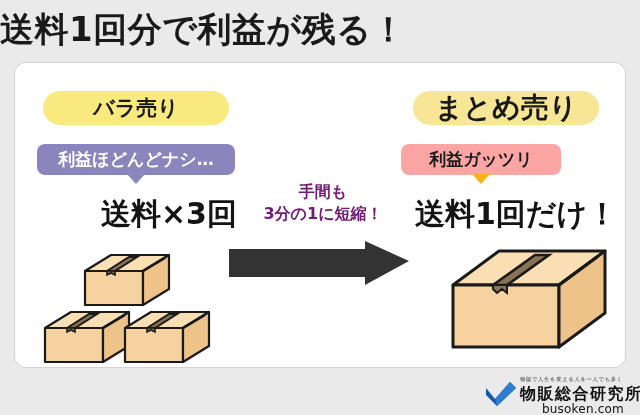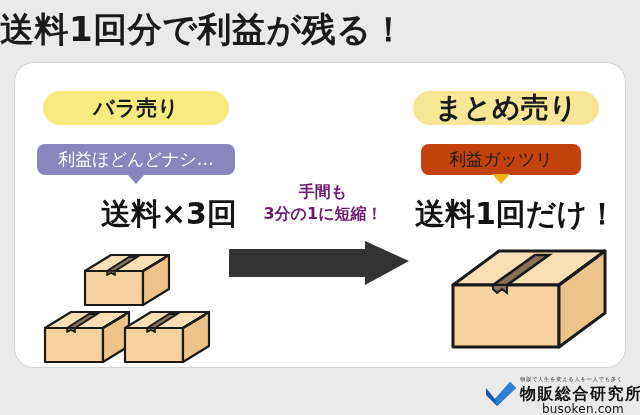--- a/index.html
+++ b/index.html
@@ -32,21 +32,21 @@
 
   
   .card {
     position: absolute;
     left: 14px;
     top: 62px;
     width: 612px;
     height: 306px;
     background: #ffffff;
     border: 1px solid #d2d2d2;
-    border-radius: 20px;
+    border-radius: 12px;
     box-sizing: border-box;
   }
 
   
   .pill {
     position: absolute;
     border-radius: 999px;
     text-align: center;
     font-weight: bold;
     color: #1a1a1a;
@@ -70,21 +70,21 @@
     height: 34px;
     background: #f7e695;
     font-size: 28px;
   }
 
   
   .bubble {
     position: absolute;
     border-radius: 8px;
     text-align: center;
-    font-weight: normal;
+    font-weight: bold;
     display: flex;
     align-items: center;
     justify-content: center;
     white-space: nowrap;
   }
   .bubble::after {
     content: "";
     position: absolute;
     bottom: -9px;
     left: 50%;
@@ -98,25 +98,25 @@
     left: 22px;
     top: 81px;
     width: 198px;
     height: 31px;
     background: #8b85bd;
     color: #ffffff;
     font-size: 17px;
   }
   .bubble-left::after { border-top: 10px solid #8b85bd; }
   .bubble-right {
-    left: 406px;
+    left: 386px;
     top: 81px;
     width: 160px;
     height: 31px;
-    background: #c2410c;
+    background: #fca5a5;
     color: #1a1a1a;
     font-size: 17px;
   }
   .bubble-right::after { border-top: 10px solid #f5b31a; }
 
   
   .headline {
     position: absolute;
     font-size: 30px;
     font-weight: bold;

